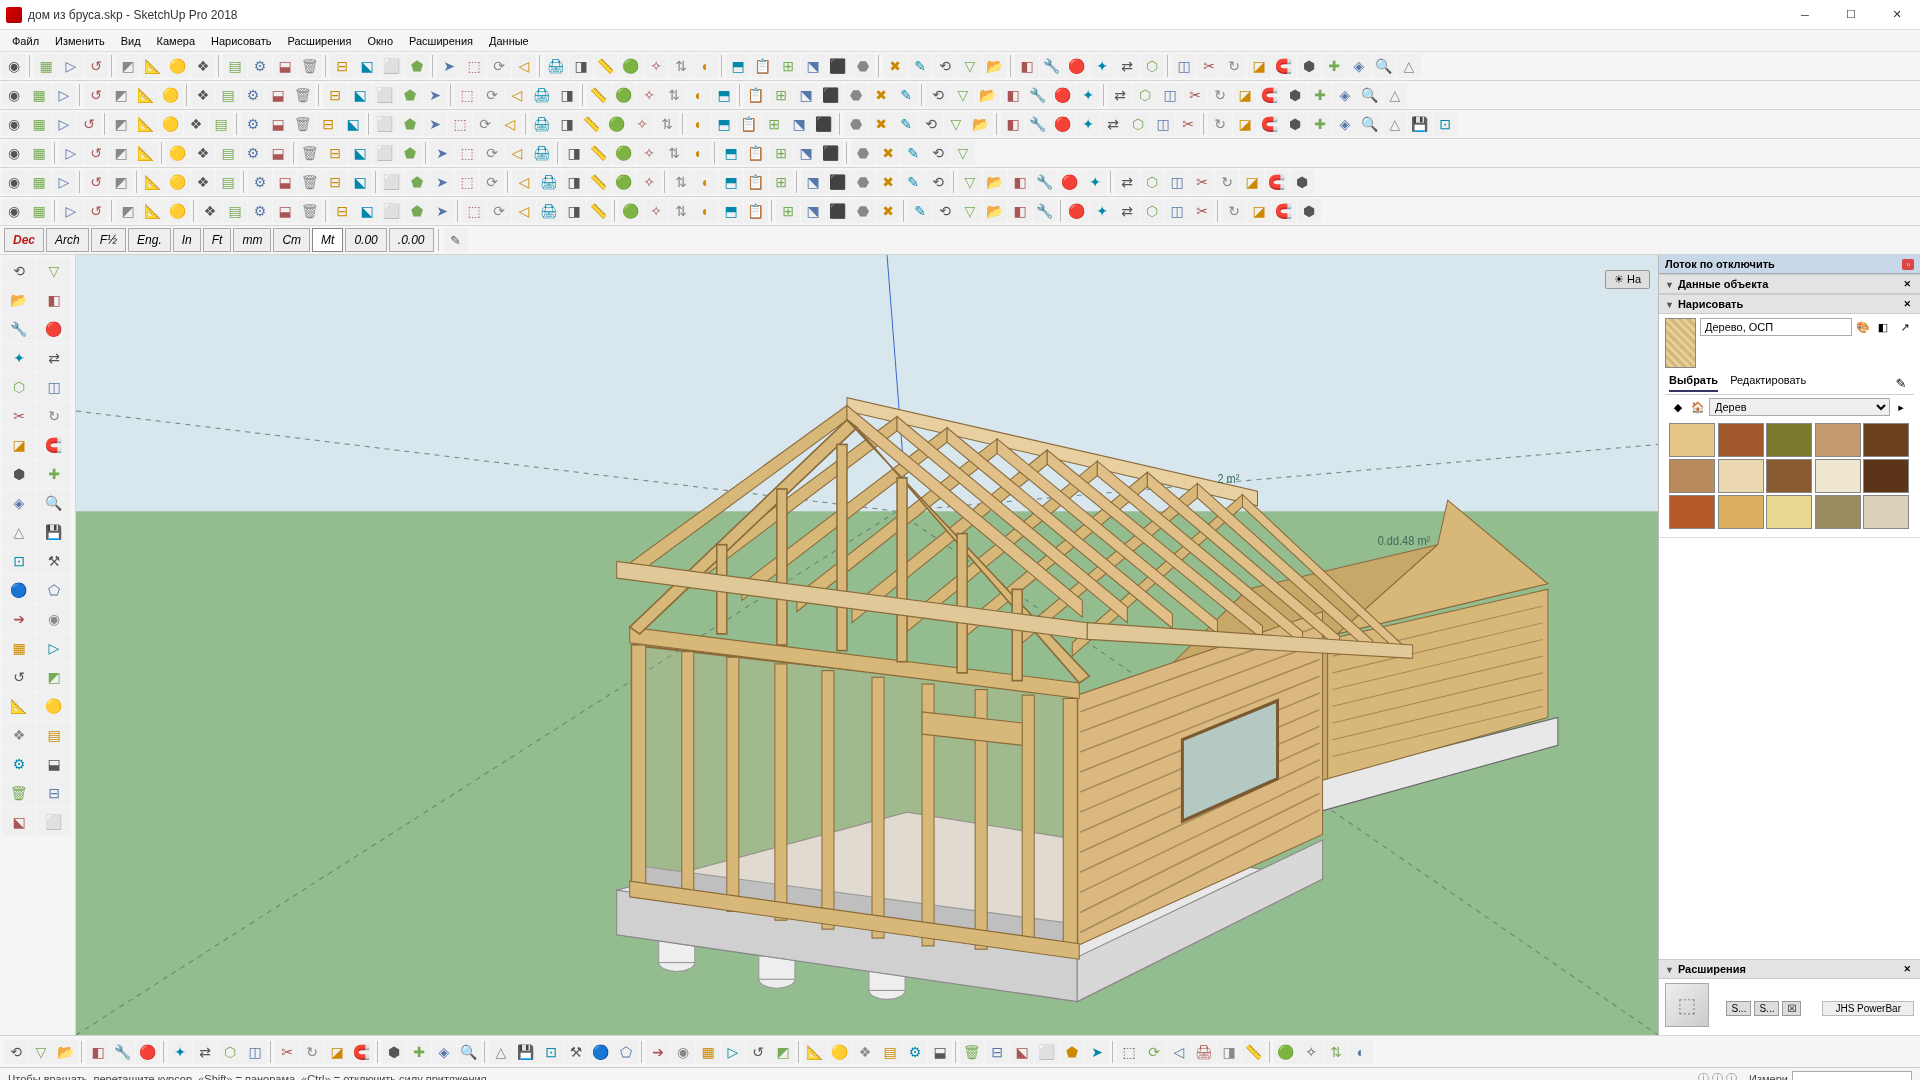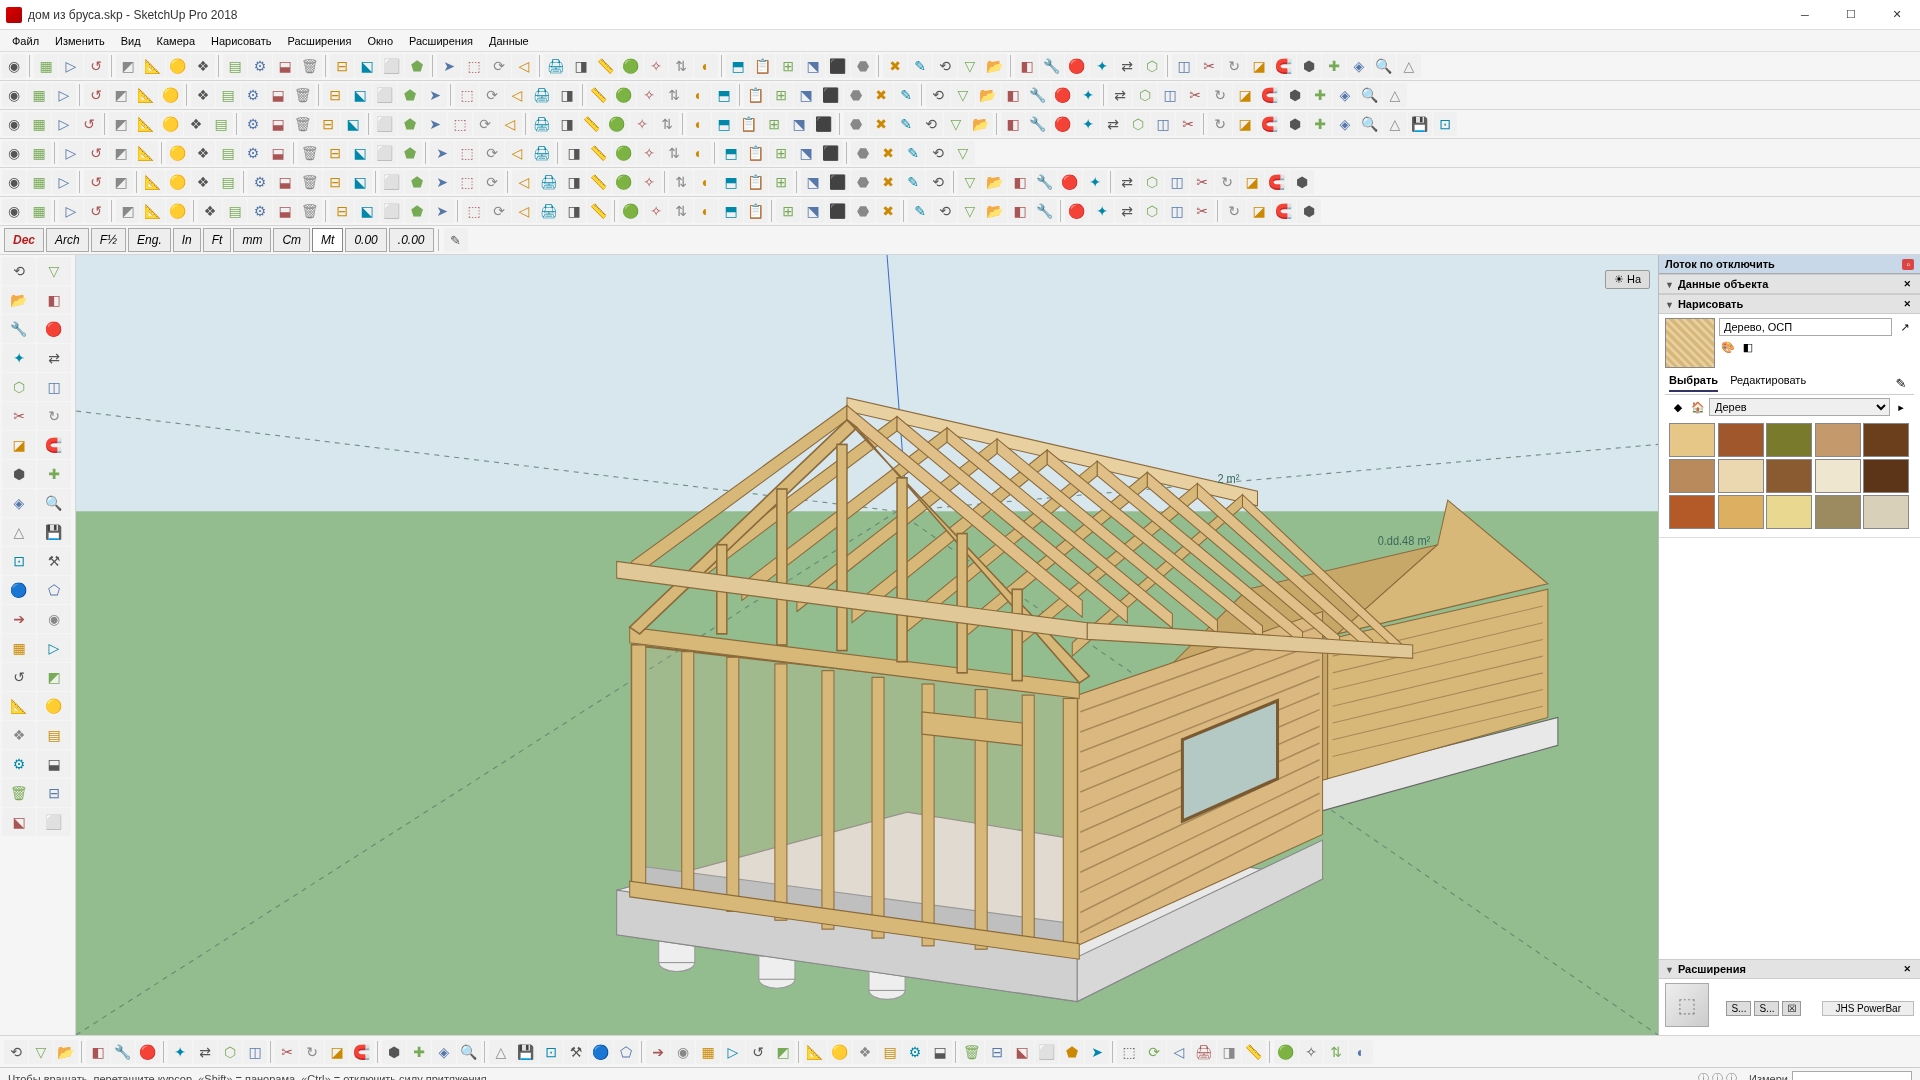--- a/index.html
+++ b/index.html
@@ -678,21 +678,21 @@
 
     <div class="panel-header">
       <span class="tri"></span>
         <span>Нарисовать</span>
       <span class="flex1"></span>
         <span class="minibtn">✕</span>
     </div>
     <div class="panel-body">
       <div class="mat-preview">
         <div class="mat-swatch-big"></div>
-        <div style="flex:1; display:flex; flex-direction:column; gap:2px;">
+        <div style="flex:1; display:flex; flex-direction:row; gap:2px;">
           <input class="mat-name-input" value="Дерево, ОСП" style="">
           <div style="display:flex; gap:2px;">
             <div class="sw-icon">🎨</div>
             <div class="sw-icon">◧</div>
           </div>
         </div>
         <div style="display:flex; flex-direction:column; gap:2px;">
           <div class="sw-icon">↗</div>
         </div>
       </div>

